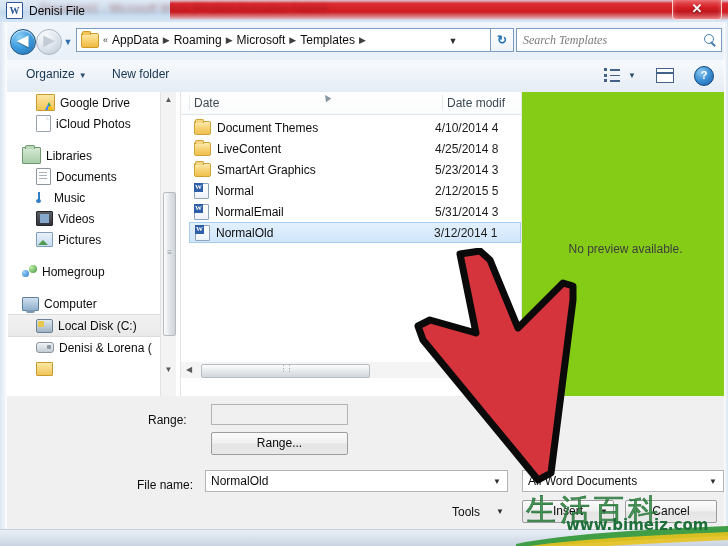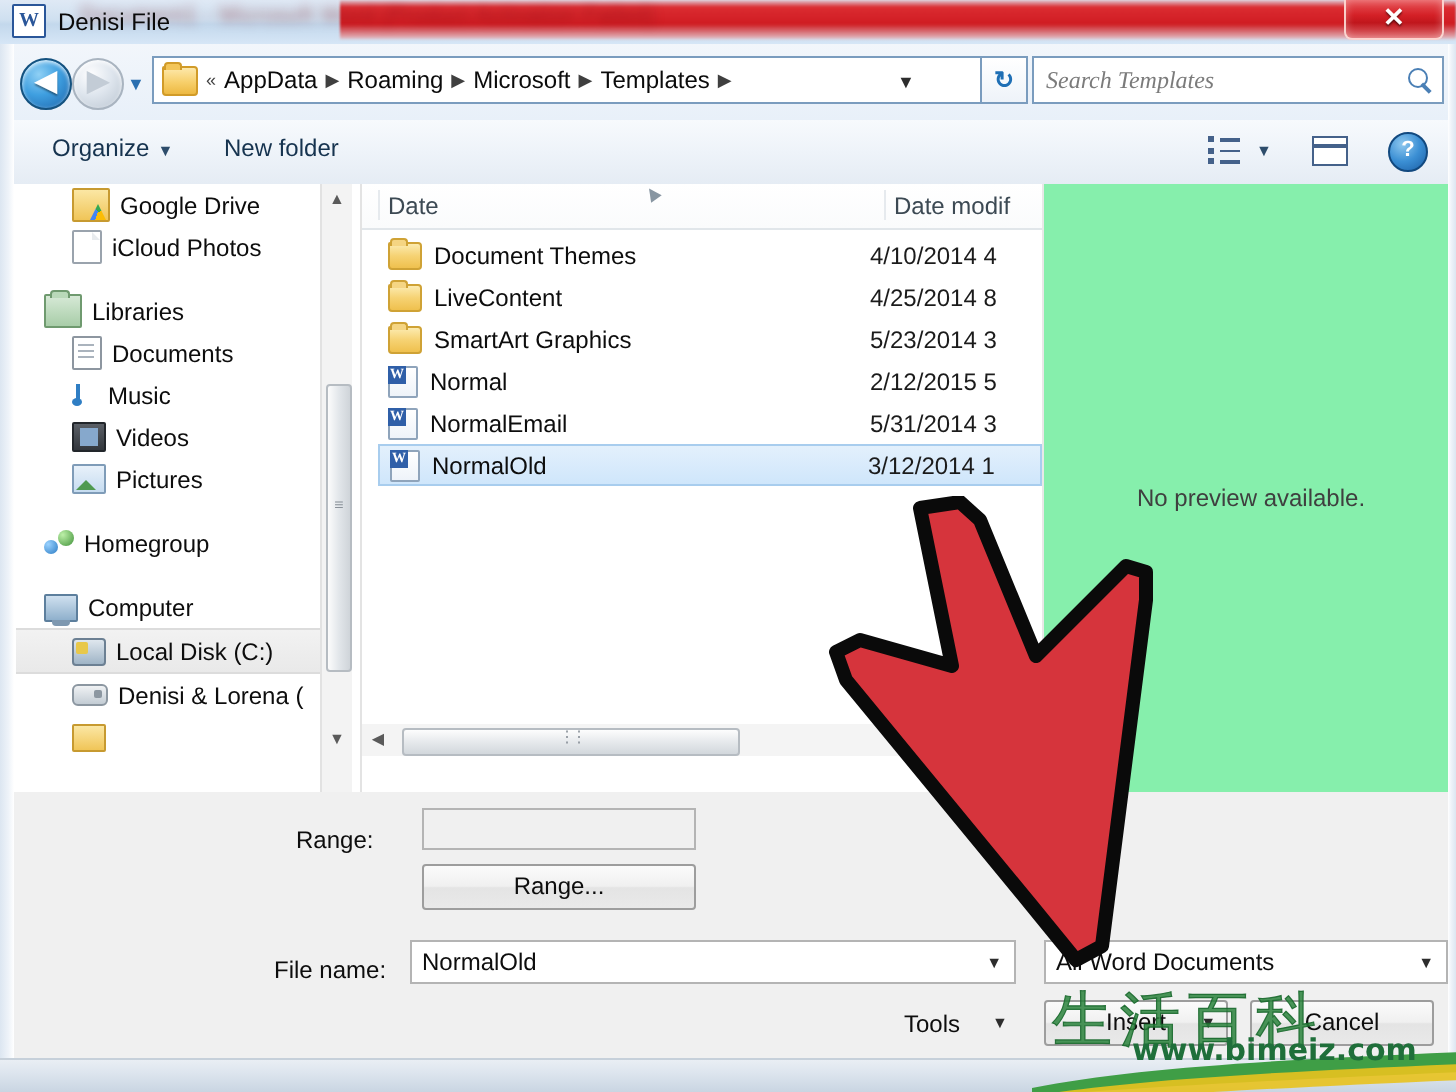--- a/index.html
+++ b/index.html
@@ -455,21 +455,21 @@
   .fl-hs-thumb:after{
     content:"⋮⋮"; position:absolute; left:0; right:0; top:-1px;
     text-align:center; font-size:8px; color:#8a9199; letter-spacing:-2px;
   }
 
   
   .previewpane {
     position: absolute;
     left: 521px; top: 0;
     width: 207px; height: 304px;
-    background: #86efac;
+    background: #84cc16;
     border-left: 1px solid #e8e8e8;
   }
   .preview-text {
     position: absolute;
     left: 0; right: 0; top: 150px;
     text-align: center;
     font-size: 12px;
     color: #3f3f3f;
   }
 

